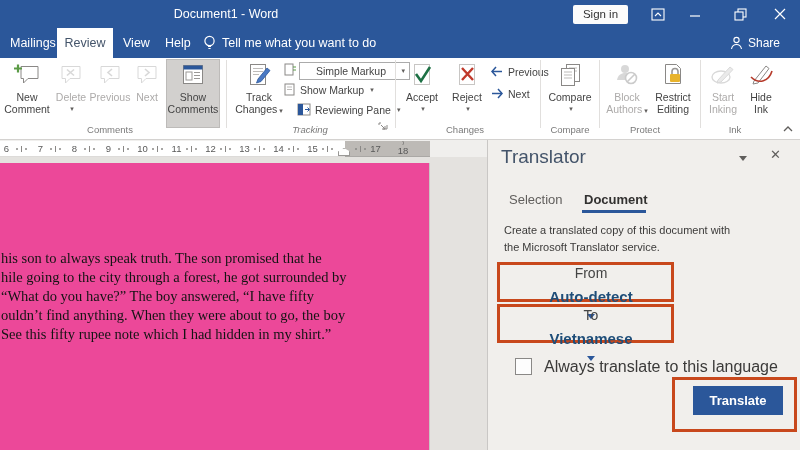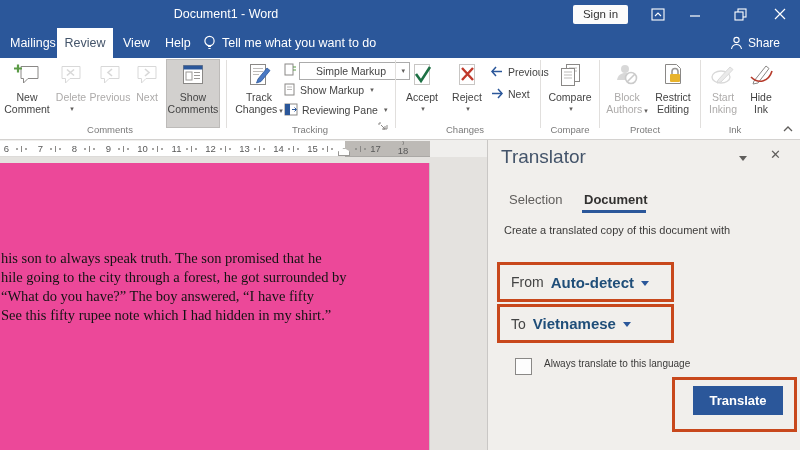--- a/index.html
+++ b/index.html
@@ -61,27 +61,27 @@
   #pane{left:487px;top:140px;width:313px;height:310px;background:#f1efec;border-left:1px solid #c9c7c5;box-sizing:border-box;}
   #pane-title{left:13px;top:6px;font-size:19px;color:#44546a;}
   #pane-dd{left:251px;top:16px;width:0;height:0;border-left:4px solid transparent;
            border-right:4px solid transparent;border-top:5px solid #605e5c;}
   #pane-close{left:282px;top:7px;font-size:13px;color:#605e5c;}
   #ptab-sel{left:21px;top:52px;font-size:13px;color:#605e5c;}
   #ptab-doc{left:96px;top:52px;font-size:13px;font-weight:bold;color:#323130;}
   #ptab-underline{left:94px;top:70px;width:64px;height:3px;background:#2b579a;}
   .pdesc{left:16px;font-size:11px;color:#3b3a39;}
   .hl{border:3px solid #c8481c;box-sizing:border-box;}
-  .langrow{display:flex;align-items:center;gap:7px;padding-left:11px;height:100%;}
+  .langrow{display:flex;align-items:center;gap:7px;padding-left:11px;height:100%;flex-direction:column;}
   .langlabel{font-size:14px;color:#444;}
   .langvalue{font-size:15px;font-weight:bold;color:#1f4e79;}
   .bluedd{width:0;height:0;border-left:4px solid transparent;border-right:4px solid transparent;
           border-top:5px solid #2b579a;margin-top:2px;}
   #cb{left:27px;top:218px;width:15px;height:15px;background:#fdfdfd;border:1px solid #8a8886;}
-  #cb-label{left:56px;top:218px;font-size:10px;color:#3b3a39;}
+  #cb-label{left:56px;top:218px;font-size:16px;color:#3b3a39;}
   #translate-btn{left:205px;top:246px;width:90px;height:29px;background:#2b579a;color:#fff;
                  font-size:13px;font-weight:bold;text-align:center;line-height:29px;}
   svg{display:block;}
 </style>
 </head>
 <body>
 
 <div id="titlebar" class="abs">
   <div id="doc-title" class="abs">Document1 - Word</div>
   <div id="signin-btn" class="abs">Sign in</div>
@@ -218,32 +218,32 @@
     <span>
       <svg width="12" height="13" viewBox="0 0 12 13">
           <rect x="1" y="1" width="9" height="11" fill="#fff" stroke="#8a8886"></rect>
           <line x1="3" y1="4" x2="8" y2="4" stroke="#bdbbb9"></line>
           <line x1="3" y1="6.5" x2="8" y2="6.5" stroke="#bdbbb9"></line>
         </svg>
     </span>
     <span>Show Markup</span>
     <span class="dd">▾</span>
   </div>
-  <div class="srow abs" style="left:284px;top:45px;text-align:center;">
+  <div class="srow abs" style="left:297px;top:45px;text-align:center;">
     <span>
       <svg width="14" height="13" viewBox="0 0 14 13">
           <rect x="1" y="1" width="12" height="11" fill="#fff" stroke="#8a8886"></rect>
           <rect x="1" y="1" width="5" height="11" fill="#2b579a"></rect>
           <path d="M8 6.5h4M10.5 4.5l2 2-2 2" fill="none" stroke="#2b579a"></path>
         </svg>
     </span>
     <span>Reviewing Pane</span>
     <span class="dd">▾</span>
   </div>
-  <div class="grouplabel abs" style="left:272px;width:76px;">Tracking</div>
+  <div class="grouplabel abs" style="left:272px;width:76px;font-style:italic;">Tracking</div>
   <span class="abs" style="left:378px;top:64px;">
     <svg width="10" height="10" viewBox="0 0 10 10">
         <path d="M1 3V1h2M9 3v4H5" fill="none" stroke="#8a8886"></path>
         <path d="M3 3l4 4M7 4v3H4" fill="none" stroke="#8a8886"></path>
       </svg>
   </span>
   <div class="gsep abs" style="left:395px;"></div>
 
   <div class="bigbtn abs" style="left:401px;width:42px;">
     <span class="bicon">
@@ -435,35 +435,37 @@
     </div>
   <div id="indent-marker" class="abs"></div>
 </div>
 
 <div id="docarea" class="abs">
   <div id="page" class="abs">
     <div id="doctext">
       <div>his son to always speak truth. The son promised that he</div>
       <div>hile going to the city through a forest, he got surrounded by</div>
       <div>“What do you have?” The boy answered, “I have fifty</div>
+      <div>ouldn’t find anything. When they were about to go, the boy</div>
       <div>See this fifty rupee note which I had hidden in my shirt.”</div>
     </div>
   </div>
 </div>
 
 <div id="pane" class="abs">
   <div id="pane-title" class="abs">Translator</div>
   <div id="pane-dd" class="abs"></div>
   <div id="pane-close" class="abs">✕</div>
 
   <div id="ptab-sel" class="abs">Selection</div>
   <div id="ptab-doc" class="abs">Document</div>
   <div id="ptab-underline" class="abs"></div>
 
   <div class="pdesc abs" style="top:84px;">Create a translated copy of this document with</div>
+  <div class="pdesc abs" style="top:101px;">the Microsoft Translator service.</div>
 
   <div class="hl abs" style="left:9px;top:122px;width:177px;height:40px;">
     <div class="langrow">
       <span class="langlabel">From</span>
       <span class="langvalue">Auto-detect</span>
       <span class="bluedd"></span>
     </div>
   </div>
 
   <div class="hl abs" style="left:9px;top:164px;width:177px;height:39px;">

